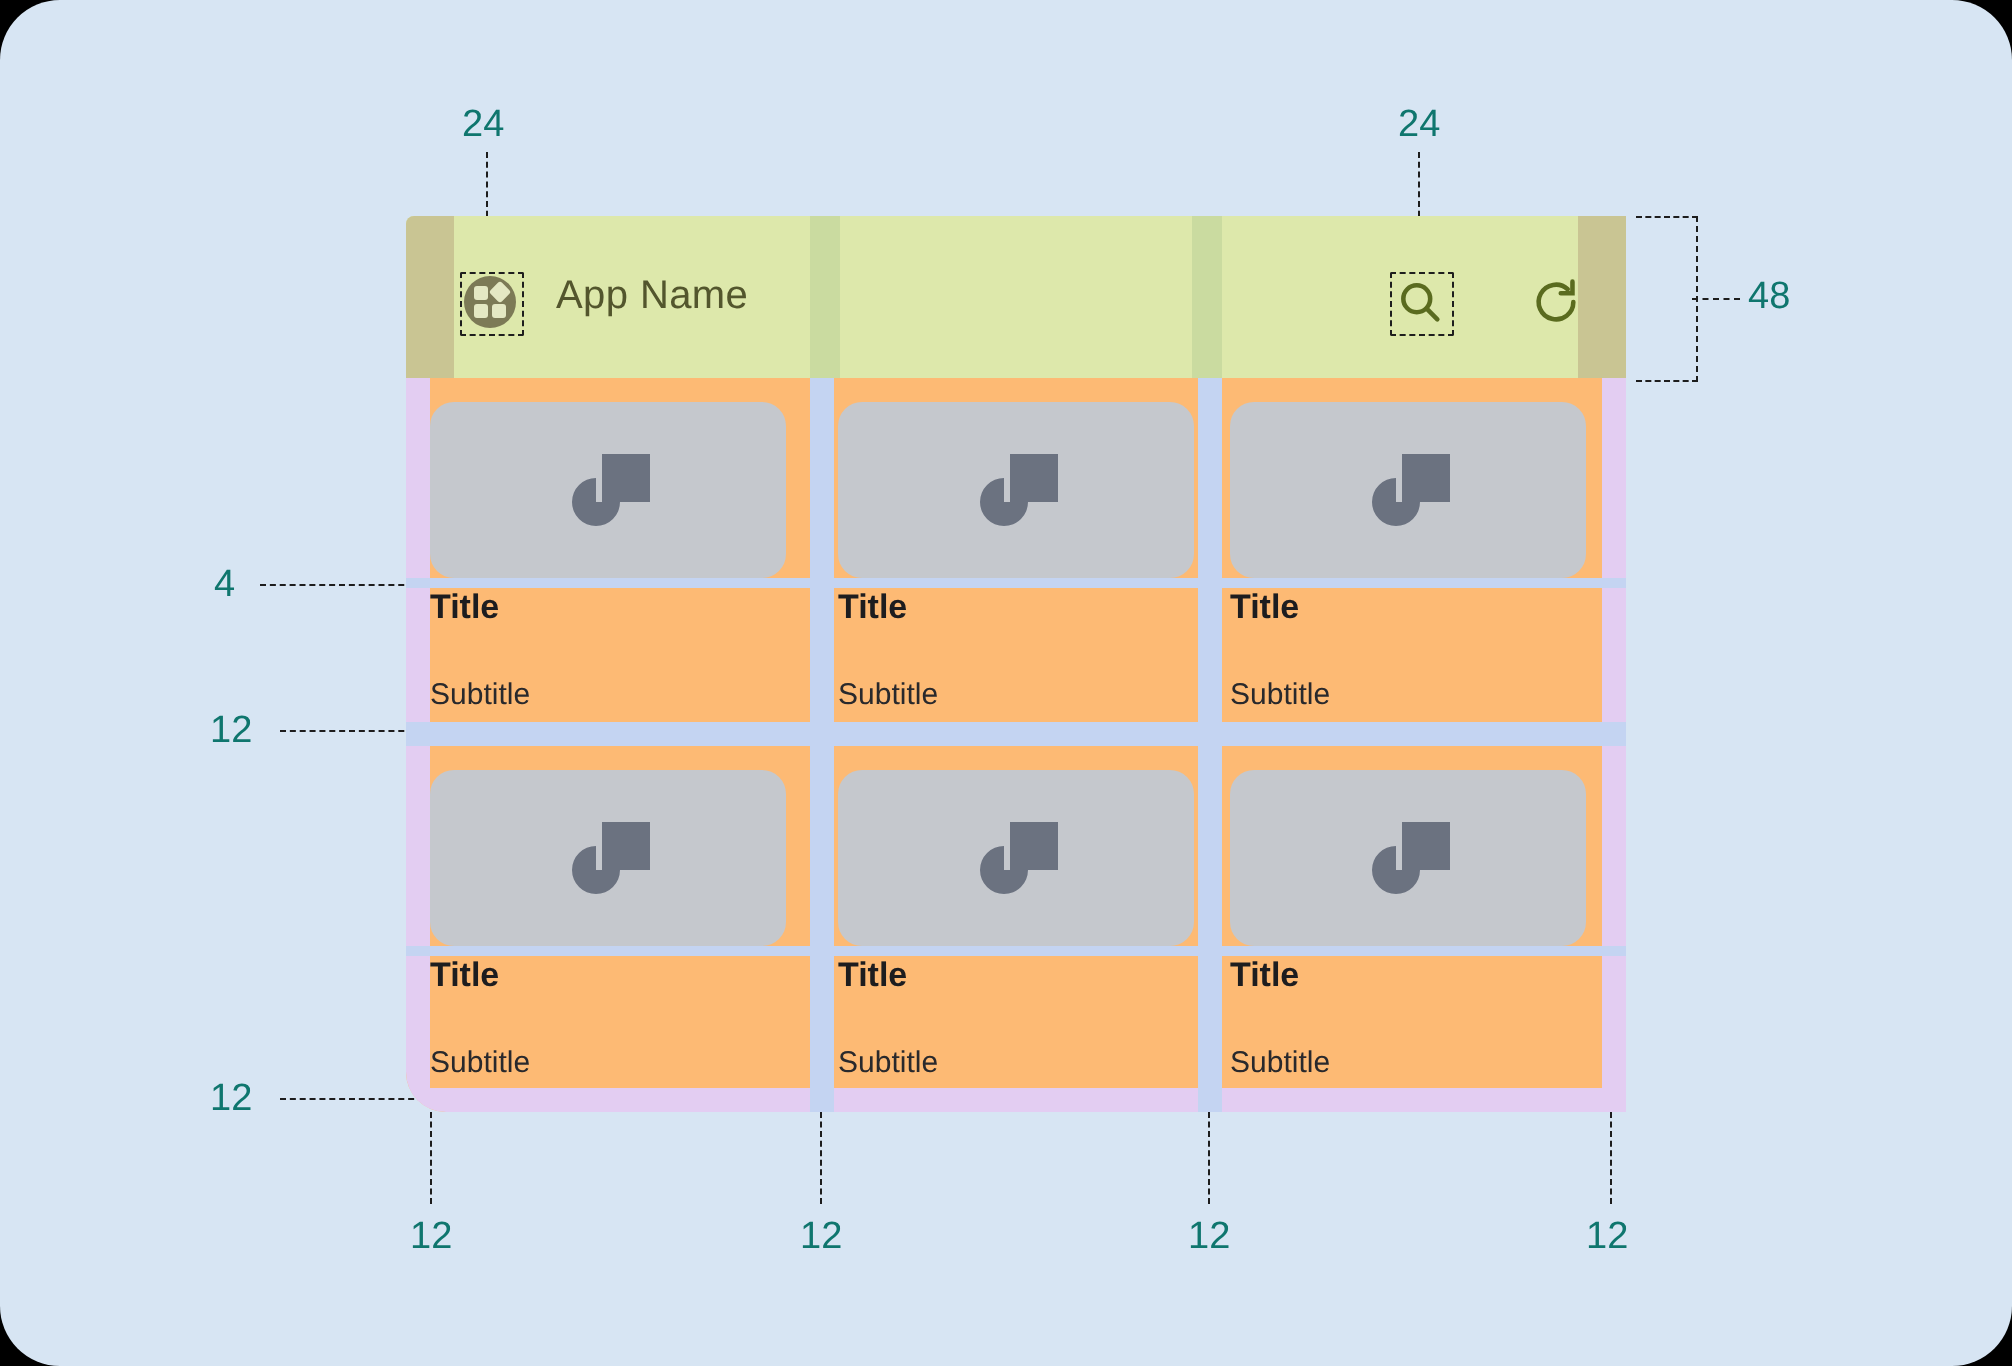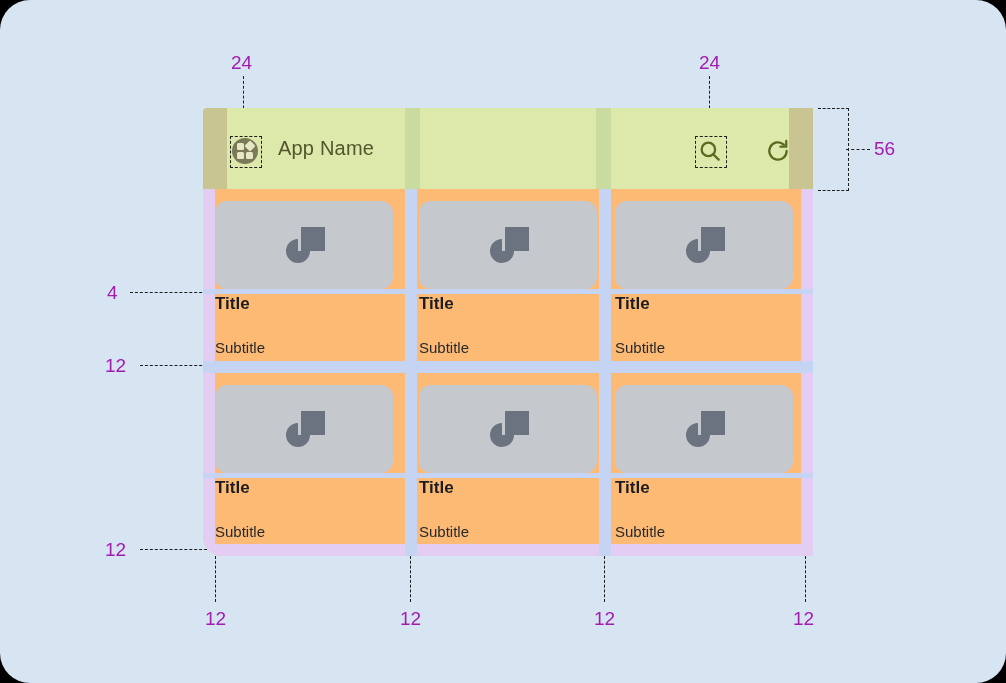--- a/index.html
+++ b/index.html
@@ -71,21 +71,21 @@
     position:absolute;left:0;top:0;width:178px;height:88px;
     background:#c5c8cd;border-radius:12px;
   }
   .ph{position:absolute;left:50%;top:50%;transform:translate(-50%,-50%);width:46px;height:40px;}
   .card .meta{position:absolute;left:0;top:93px;width:178px;}
   .card .t{font-size:17px;font-weight:bold;color:#1d1d1f;line-height:20px;}
   .card .s{font-size:15px;font-weight:400;color:#29292c;line-height:20px;margin-top:24px;}
 
   
   .ann-label{
-    position:absolute; font-size:19px; color:#a21caf; font-weight:400;
+    position:absolute; font-size:19px; color:#0f766e; font-weight:400;
     font-family:"Liberation Sans",sans-serif; white-space:nowrap;
   }
   .vline{position:absolute;border-left:1.8px dashed #1d1d1d;width:0;}
   .hline{position:absolute;border-top:1.8px dashed #1d1d1d;height:0;}
 
   .bracket56{
     position:absolute;left:818px;top:108px;width:30px;height:81px;
     border:1.8px dashed #1d1d1d;border-left:none;
   }
 </style>
@@ -95,21 +95,21 @@
 <div id="canvas">
 
   <div class="ann-label" style="left:231px;top:52px;">24</div>
   <div class="vline" style="left:243px;top:76px;height:52px;"></div>
 
   <div class="ann-label" style="left:699px;top:52px;">24</div>
   <div class="vline" style="left:709px;top:76px;height:52px;"></div>
 
   <div class="bracket56"></div>
   <div class="hline" style="left:846px;top:149px;width:24px;"></div>
-  <div class="ann-label" style="left:874px;top:138px;">56</div>
+  <div class="ann-label" style="left:874px;top:138px;">48</div>
 
   <div class="ann-label" style="left:107px;top:282px;">4</div>
   <div class="hline" style="left:130px;top:292px;width:82px;"></div>
 
   <div class="ann-label" style="left:105px;top:355px;">12</div>
   <div class="hline" style="left:140px;top:365px;width:72px;"></div>
 
   <div class="ann-label" style="left:105px;top:539px;">12</div>
   <div class="hline" style="left:140px;top:549px;width:72px;"></div>
 

